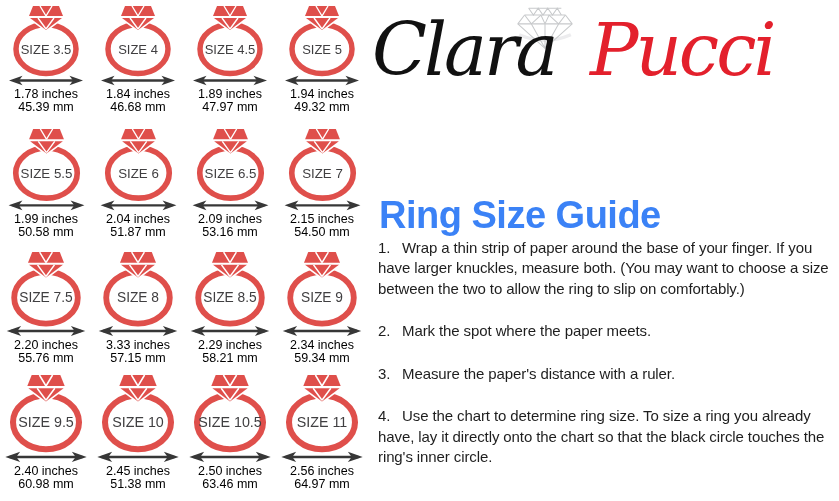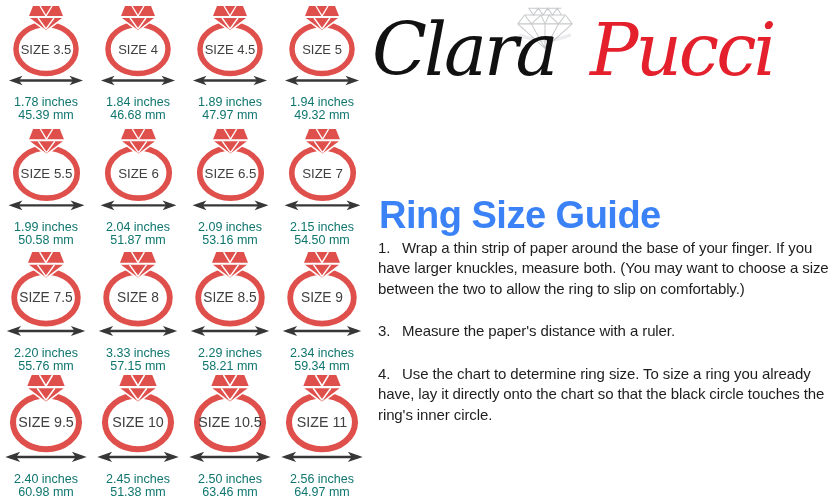--- a/index.html
+++ b/index.html
@@ -28,21 +28,21 @@
   .gem-crown { stroke-width:2; }
   .gem-pav   { stroke-width:3; }
   .facet  { stroke:#ffffff; stroke-width:1.4; fill:none; }
   .size-label {
     font-family:"Liberation Sans", sans-serif; font-size:13px;
     fill:#403F41; text-anchor:middle;
   }
   .arrow-line { stroke:#373737; stroke-width:2.4; }
   .arrow-head { fill:#373737; }
 
-  .measure { margin-top:10px; text-align:center; color:#0f766e;
+  .measure { margin-top:2px; text-align:center; color:#000000;
              font-size:12.5px; line-height:13px; }
 
   
   .right-col { position:absolute; left:378px; top:0; width:458px; }
 
   .logo { position:relative; height:110px; }
   .logo-diamond { position:absolute; left:133px; top:6px; width:68px; height:48px; z-index:0; }
   .logo-word {
     position:absolute; top:14px; z-index:1; line-height:1;
     font-family:"DejaVu Serif", serif; font-style:italic;
@@ -439,19 +439,20 @@
       </svg>
       <span class="logo-word logo-first">Clara</span>
       <span class="logo-word logo-second">Pucci</span>
     </div>
 
     <h1 class="guide-title">Ring Size Guide</h1>
 
     <div class="instructions" id="instructions">
   <p class="instr"><span class="num">1.</span><span class="txt">Wrap a thin strip of paper around the base of your finger. If you have larger knuckles, measure both. (You may want to choose a size between the two to allow the ring to slip on comfortably.)</span></p>
 
+  <p class="instr"><span class="num">2.</span><span class="txt">Mark the spot where the paper meets.</span></p>
 
   <p class="instr"><span class="num">3.</span><span class="txt">Measure the paper's distance with a ruler.</span></p>
 
   <p class="instr"><span class="num">4.</span><span class="txt">Use the chart to determine ring size. To size a ring you already have, lay it directly onto the chart so that the black circle touches the ring's inner circle.</span></p>
 </div>
   </div>
 </div>
 
 </body></html>

